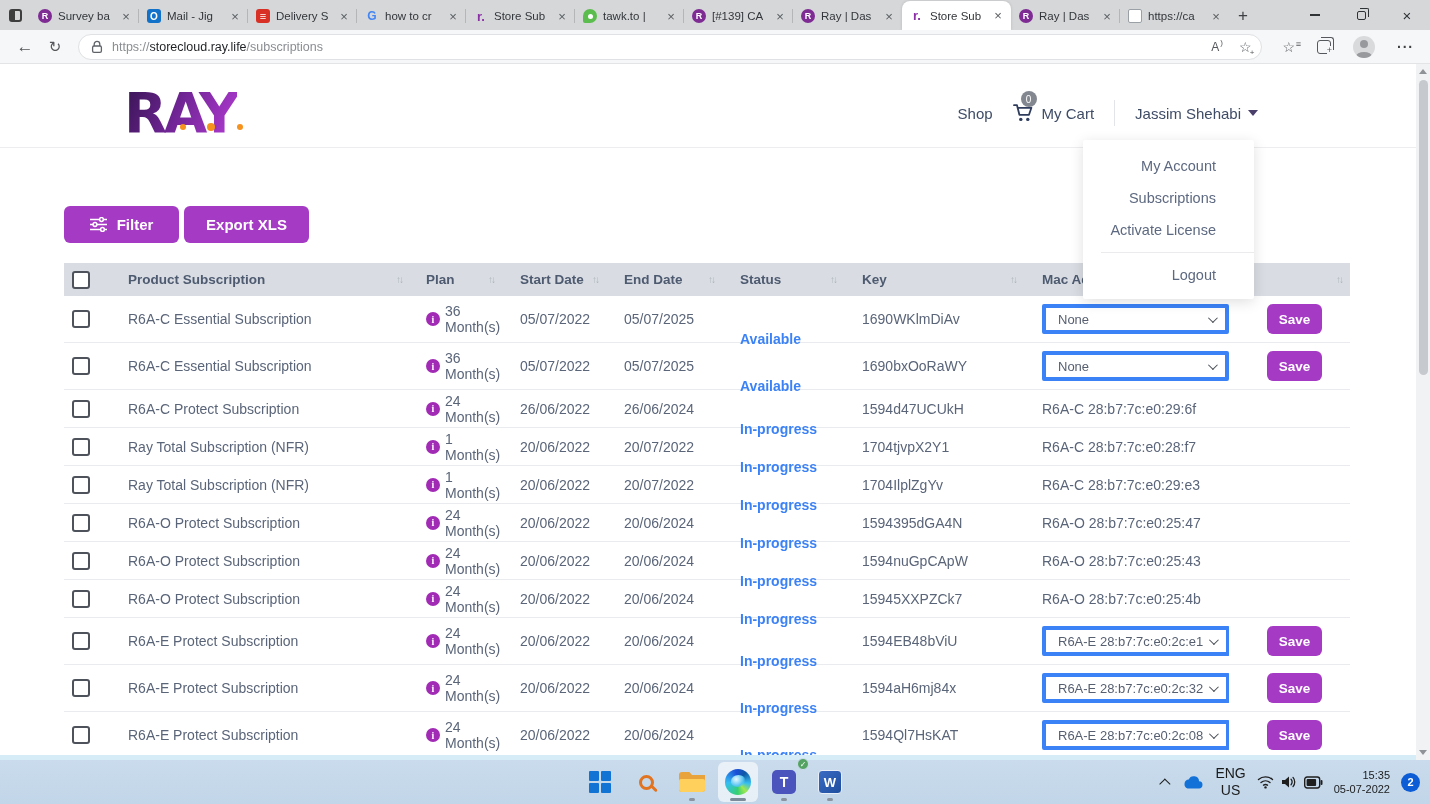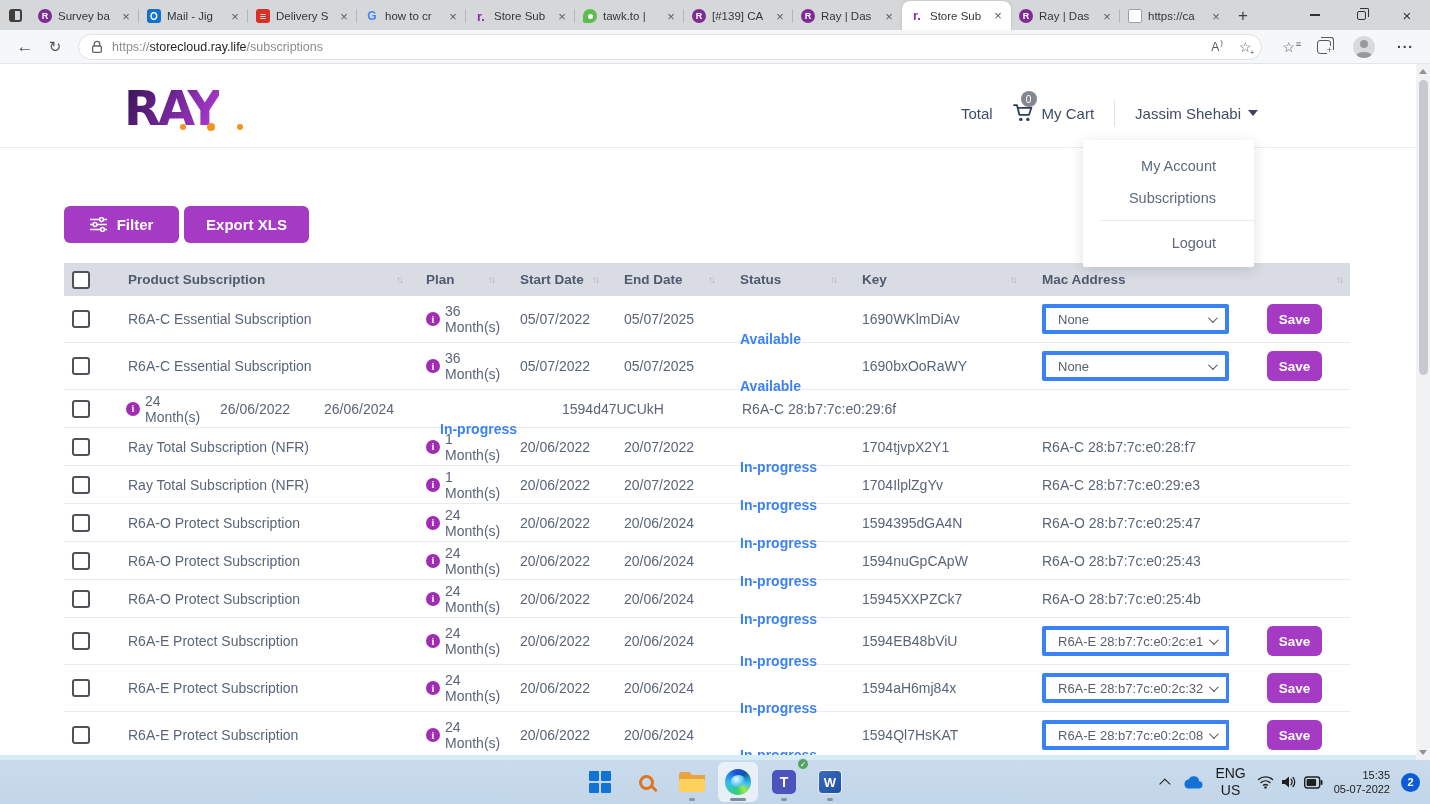--- a/index.html
+++ b/index.html
@@ -63,21 +63,21 @@
   .collections-icon::after { content:"+"; position:absolute; right:-2px; bottom:-2px; font-size:9px; color:#55585c; background:#f6f7f8; line-height:1; }
   .avatar-icon { width:22px; height:22px; border-radius:50%; background:#d9dadc; position:relative; overflow:hidden; }
   .avatar-icon::before { content:""; position:absolute; top:4px; left:7px; width:8px; height:8px; border-radius:50%; background:#97999d; }
   .avatar-icon::after { content:""; position:absolute; bottom:-3px; left:3px; width:16px; height:9px; border-radius:50% 50% 0 0; background:#97999d; }
   .ellipsis-icon { font-size:14px; color:#3e4043; letter-spacing:1px; font-weight:bold; }
   .ellipsis-icon::before { content:"···"; }
 
   
   .content { position:absolute; top:64px; left:0; right:0; height:696px; background:#fff; overflow:hidden; }
   .site-logo { position:absolute; left:124px; top:16px; width:120px; height:58px; cursor:pointer; }
-  .logo-text { font-size:48px; font-weight:800; letter-spacing:-3px; background:linear-gradient(115deg,#41175e 10%,#6d2492 45%,#a336c5 85%); -webkit-background-clip:text; background-clip:text; color:transparent; font-family:"DejaVu Sans", sans-serif; }
+  .logo-text { font-size:56px; font-weight:800; letter-spacing:-3px; background:linear-gradient(115deg,#41175e 10%,#6d2492 45%,#a336c5 85%); -webkit-background-clip:text; background-clip:text; color:transparent; font-family:"DejaVu Sans", sans-serif; }
   .logo-dot { position:absolute; border-radius:50%; background:#f6921e; }
   .dot1 { width:6px; height:6px; left:56px; top:44px; }
   .dot2 { width:8px; height:8px; left:83px; top:43px; }
   .dot3 { width:6px; height:6px; left:113px; top:44px; }
 
   .top-nav { position:absolute; top:34px; right:172px; height:30px; display:flex; align-items:center; gap:20px; color:#3f4c66; font-size:15px; }
   .nav-link { cursor:pointer; }
   .cart-wrap { display:flex; align-items:center; gap:7px; cursor:pointer; position:relative; }
   .cart-badge { position:absolute; top:-12px; left:8px; min-width:16px; height:16px; border-radius:50%; background:#83878f; color:#fff; font-size:10px; display:flex; align-items:center; justify-content:center; }
   .nav-divider { width:1px; height:26px; background:#e2e4e8; }
@@ -268,21 +268,21 @@
 
   <div class="content">
     <div class="site-logo">
       <span class="logo-text">RAY</span>
       <span class="logo-dot dot1"></span>
       <span class="logo-dot dot2"></span>
       <span class="logo-dot dot3"></span>
     </div>
 
     <div class="top-nav">
-      <span class="nav-link">Total</span>
+      <span class="nav-link">Shop</span>
       <span class="cart-wrap">
         <span class="cart-badge">0</span>
         <svg width="22" height="20" viewBox="0 0 22 20">
             <path d="M1 2.2h3l2.4 9.6h9.6l2.4-7H5.4" fill="none" stroke="#2f3c5c" stroke-width="1.8" stroke-linejoin="round" stroke-linecap="round"></path>
             <circle cx="7.8" cy="16.4" r="1.7" fill="#2f3c5c"></circle>
             <circle cx="14.8" cy="16.4" r="1.7" fill="#2f3c5c"></circle>
           </svg>
         <span>My Cart</span>
       </span>
       <span class="nav-divider"></span>
@@ -290,20 +290,21 @@
         <span>Jassim Shehabi</span>
         <span class="caret-down"></span>
       </span>
     </div>
 
     <div class="header-divider"></div>
 
     <div class="user-menu">
         <div class="menu-item">My Account</div>
         <div class="menu-item">Subscriptions</div>
+        <div class="menu-item">Activate License</div>
         <div class="menu-divider"></div>
         <div class="menu-item">Logout</div>
       </div>
 
     <div class="action-btns">
       <button class="pbtn btn-filter">
         <svg width="18" height="15" viewBox="0 0 18 15">
             <g stroke="#fff" stroke-width="1.5" fill="#a53bc4">
               <line x1="0" y1="2.5" x2="17" y2="2.5"></line>
               <line x1="0" y1="7.5" x2="17" y2="7.5"></line>
@@ -421,20 +422,23 @@
         <span class="chev"></span>
       </div>
     </div>
     <div class="cell col-action">
               <button class="save-btn">Save</button>
             </div>
   </div>
           <div class="trow text">
     <div class="cell col-check">
               <span class="checkbox"></span>
+            </div>
+    <div class="cell col-product">
+              <span class="c-product">R6A-C Protect Subscription</span>
             </div>
     <div class="cell col-plan">
               <span class="info-icon"></span>
               <span class="c-plan">24 Month(s)</span>
             </div>
     <div class="cell col-start">
               <span class="c-start">26/06/2022</span>
             </div>
     <div class="cell col-end">
               <span class="c-end">26/06/2024</span>

